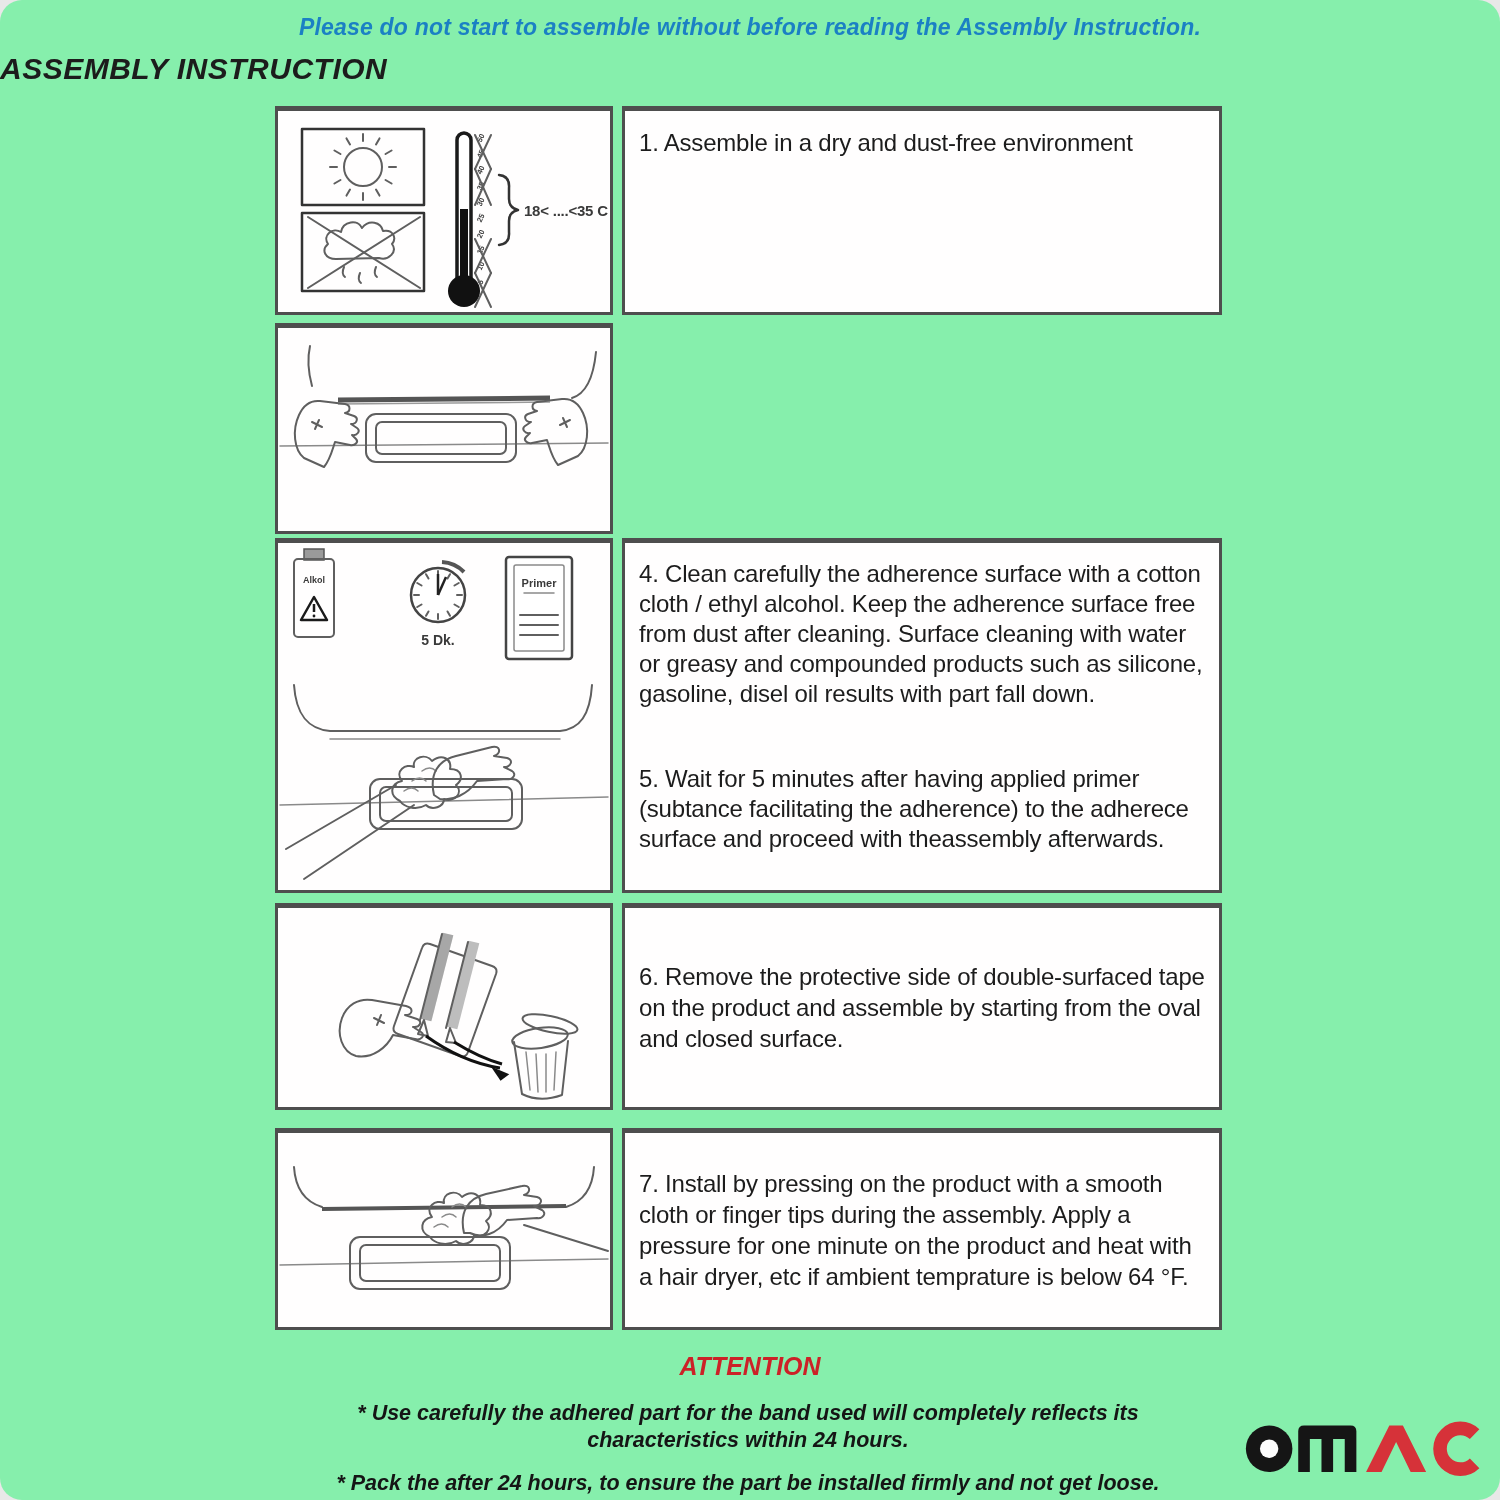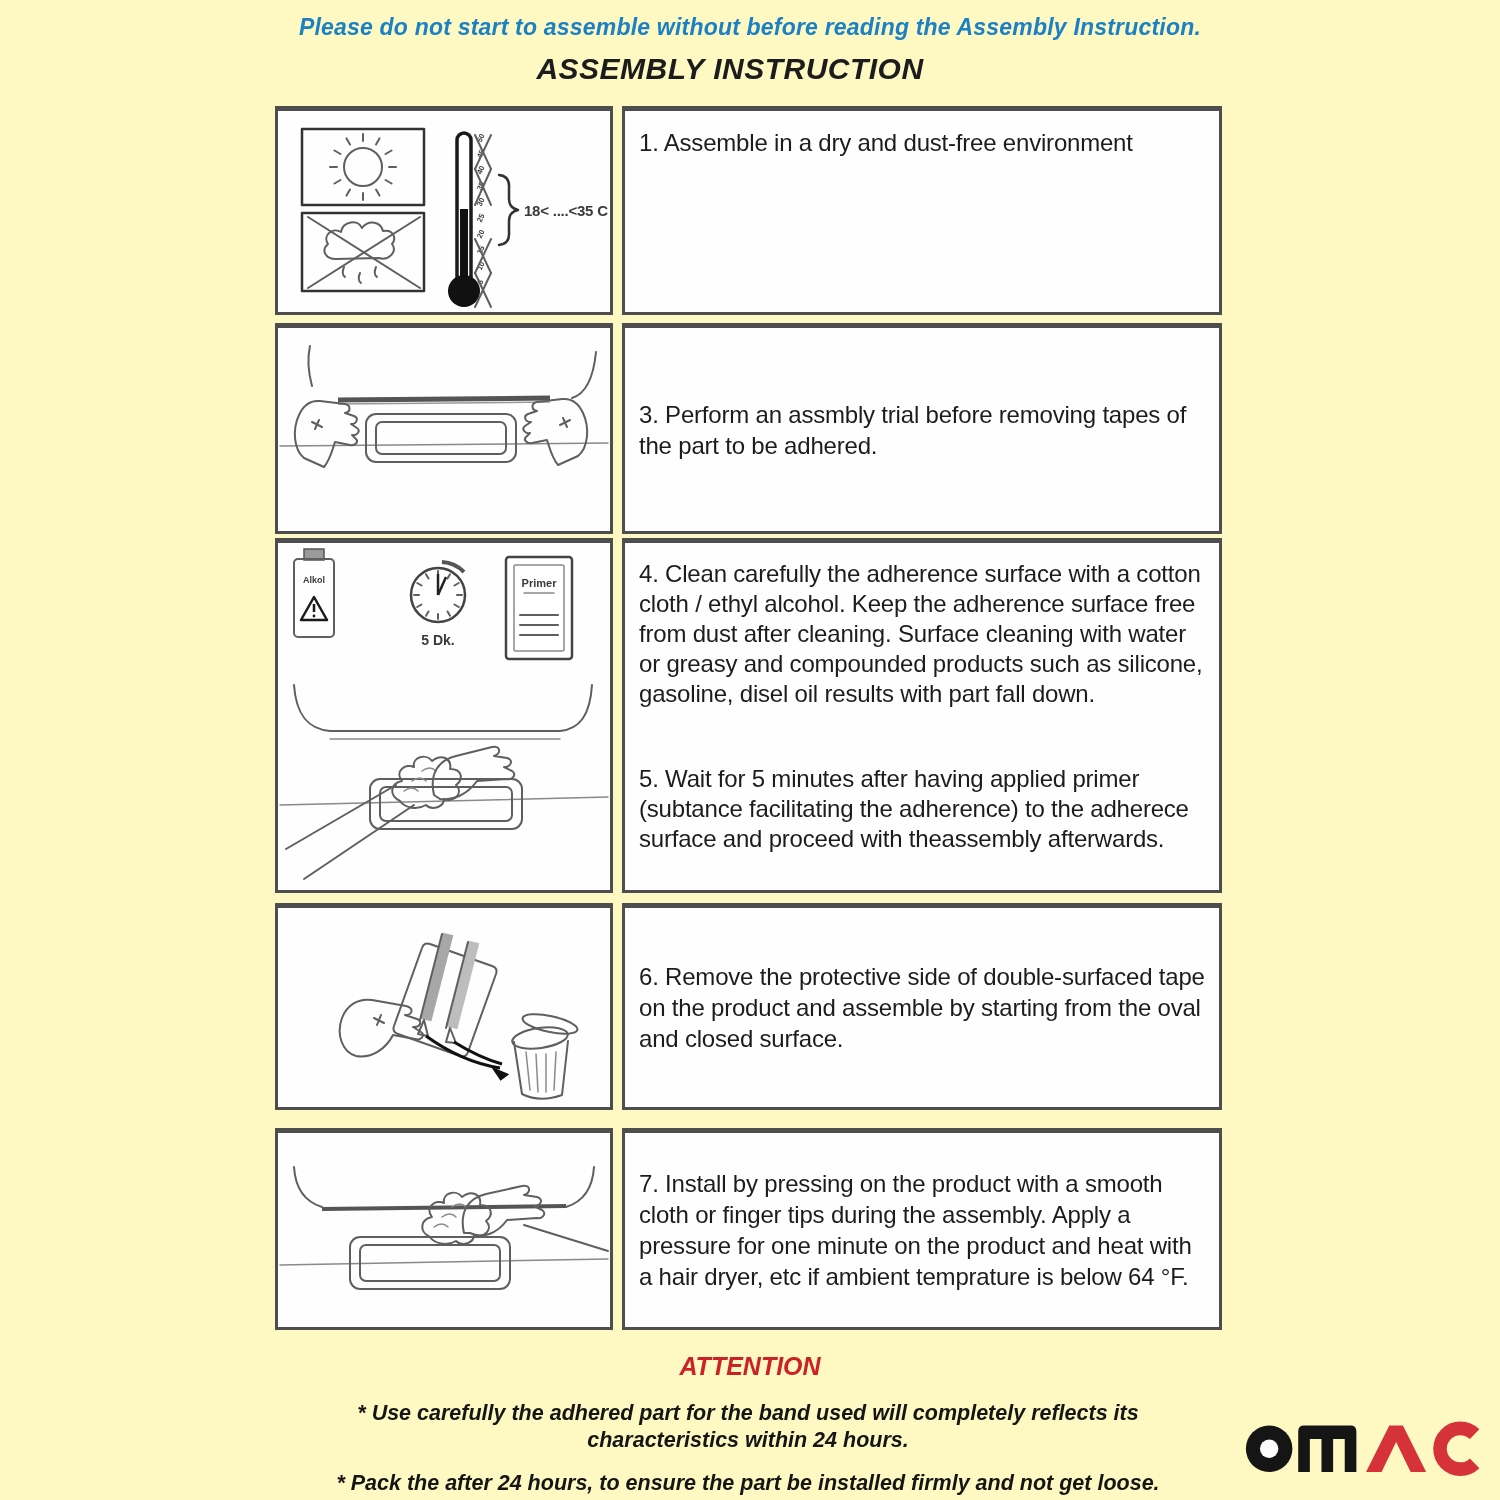--- a/index.html
+++ b/index.html
@@ -1,20 +1,20 @@
 <!DOCTYPE html>
 <html><head>
 <meta charset="utf-8">
 <style>
   html,body{margin:0;padding:0;}
   body{background:#e8e8e8;font-family:"Liberation Sans",sans-serif;}
-  .page{position:relative;width:1500px;height:1500px;background:#fef9c3;overflow:hidden;}
+  .page{position:relative;width:1500px;height:1500px;background:#86efac;overflow:hidden;border-radius:22px;}
   .warning-line{position:absolute;top:14px;left:0;width:1500px;text-align:center;
     font-size:23px;font-weight:bold;font-style:italic;letter-spacing:0.2px;}
-  .doc-title{position:absolute;top:52px;left:0;width:1460px;text-align:center;
+  .doc-title{position:absolute;top:52px;left:0;width:1460px;
     font-size:30px;font-weight:bold;font-style:italic;color:#1c1c1c;letter-spacing:0.5px;}
   .box{position:absolute;background:#fffefe;border:3px solid #4e4e4e;border-top-width:5px;
     box-sizing:border-box;}
   .illus{left:275px;width:338px;}
   .txt{left:622px;width:600px;display:flex;flex-direction:column;padding:16px 14px;}
   .v-top{justify-content:space-between;}
   .v-center{justify-content:center;}
   .txt p{margin:0 0 24px 0;font-size:24px;line-height:31px;color:#1c1c1c;letter-spacing:-0.2px;}
   .txt p:last-child{margin-bottom:0;}
   .txt.tight p{line-height:30px;margin-bottom:20px;}
@@ -122,23 +122,20 @@
         <path d="M34,58 q-6,-22 -2,-40" class="ln"></path>
 
         <path d="M26,130 c-10,-8 -12,-28 -5,-43 c4,-9 11,-15 21,-14 l25,3 c6,1 6,8 0,9 l9,3 c5,2 3,8 -3,8 l6,4 c4,3 0,8 -5,7 l4,4 c3,3 -1,7 -6,6 l-15,-3 c-3,9 -5,18 -11,25 z" fill="#fff" class="ln"></path>
         <path d="M34,94 l10,5 m-3,-7 l-4,9" class="ln"></path>
 
         <path d="M300,128 c10,-8 12,-28 5,-43 c-4,-9 -11,-15 -21,-14 l-25,3 c-6,1 -6,8 0,9 l-9,3 c-5,2 -3,8 3,8 l-6,4 c-4,3 0,8 5,7 l-4,4 c-3,3 1,7 6,6 l15,-3 c3,9 5,18 11,25 z" fill="#fff" class="ln"></path>
         <path d="M292,92 l-10,5 m3,-7 l4,9" class="ln"></path>
       </g>
     </svg>
   </div>
-  <div class="box txt v-center r2">
-    <p>3. Perform an assmbly trial before removing tapes of the part to be adhered.</p>
-  </div>
 
   <div class="box illus r3">
     <svg width="332" height="347" viewBox="0 0 332 347">
 
       <g>
         <rect x="26" y="6" width="20" height="11" fill="#9a9a9a" stroke="#555" stroke-width="1.5"></rect>
         <rect x="16" y="16" width="40" height="78" rx="4" fill="#fff" class="ln"></rect>
         <text x="36" y="40" class="svgtxt" font-size="9" font-weight="bold" text-anchor="middle" fill="#8b8b8b">Alkol</text>
         <path d="M36,54 l-13,23 h26 z" fill="none" stroke="#1a1a1a" stroke-width="2.5" stroke-linejoin="round"></path>
         <line x1="36" y1="61" x2="36" y2="69" stroke="#1a1a1a" stroke-width="2.5"></line>

